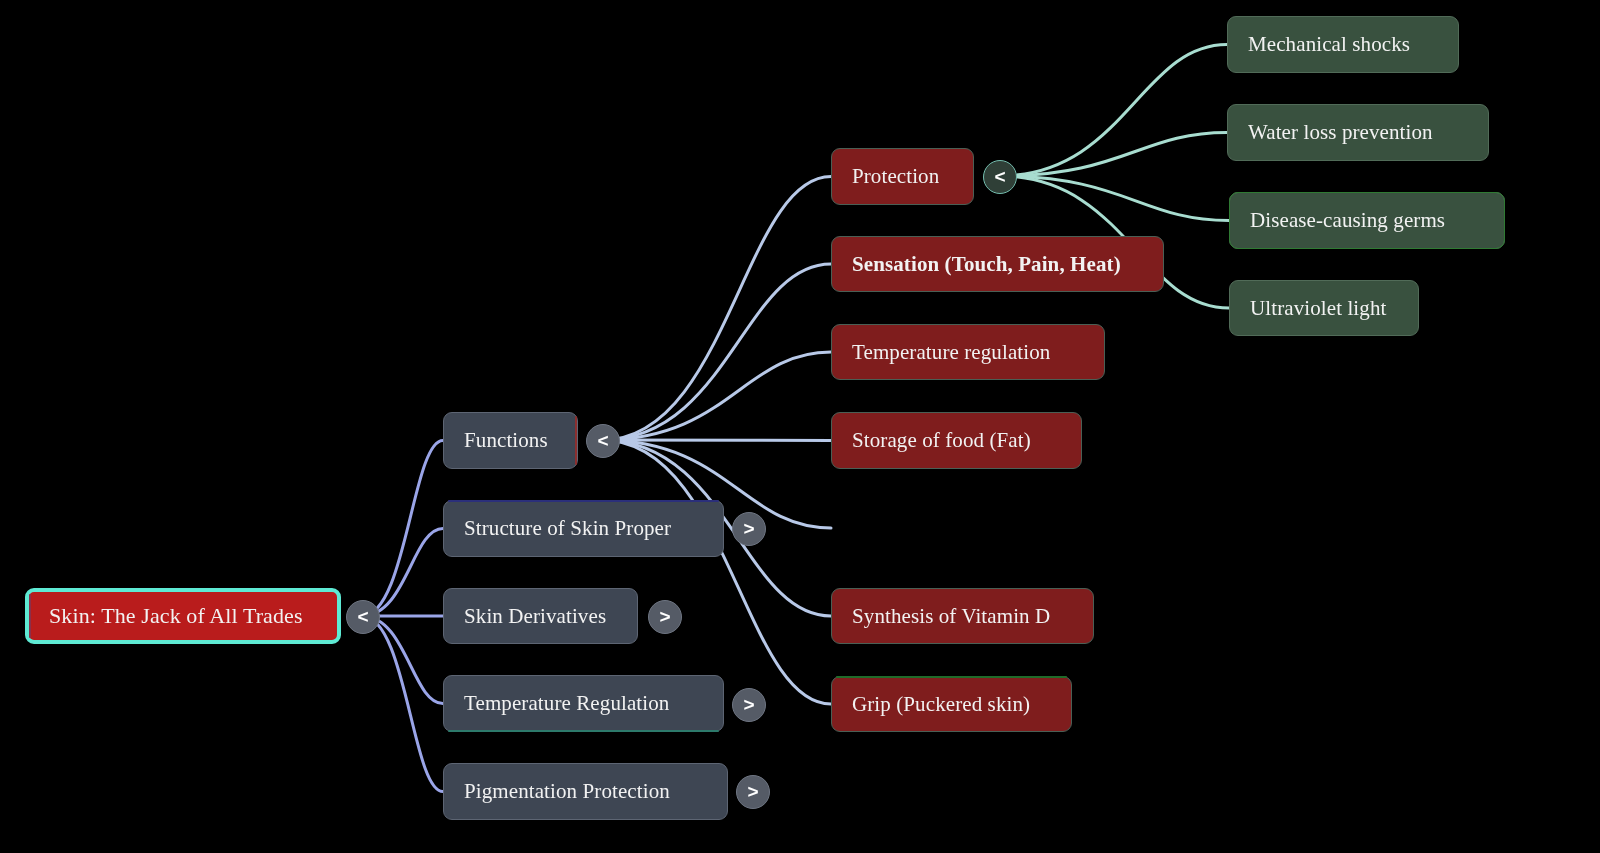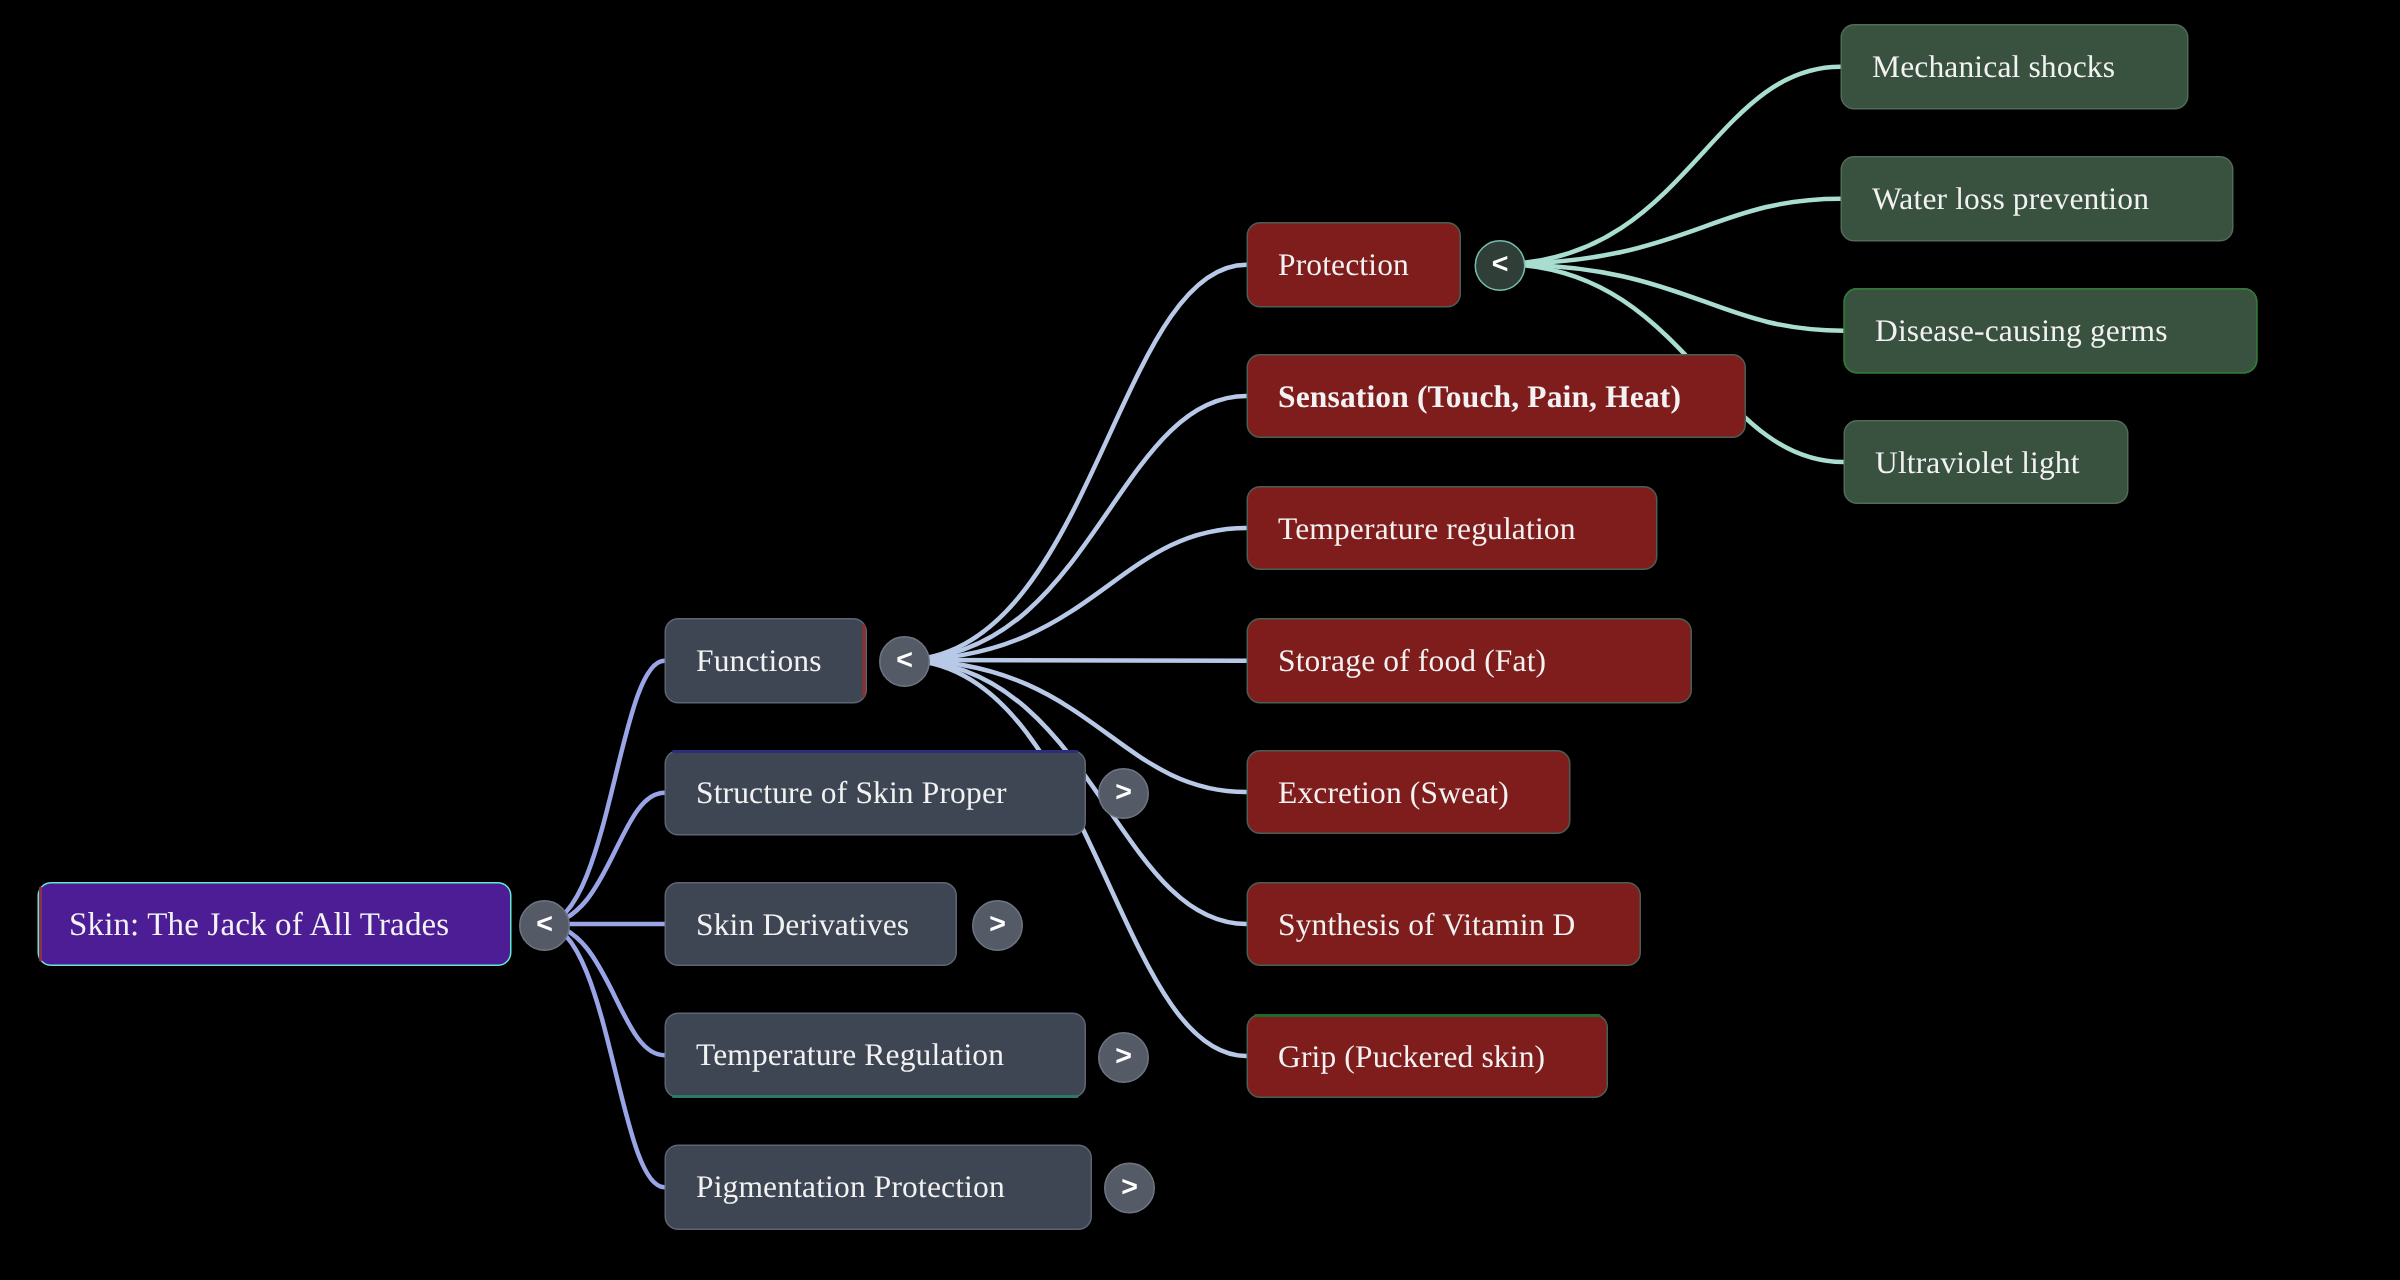--- a/index.html
+++ b/index.html
@@ -38,22 +38,22 @@
     color: #f2f2f2;
     font-size: 21px;
     line-height: 1;
     padding: 12px 20px;
     white-space: nowrap;
     z-index: 3;
     letter-spacing: 0.1px;
   }
 
   .node-root {
-    background: #4c1d95;
-    border: 1px solid #5eead4;
+    background: #b91c1c;
+    border: 4px solid #5eead4;
     font-size: 22px;
   }
   .node-root .accent-left {
     position: absolute;
     left: 0px;
     top: 2px;
     bottom: 2px;
     width: 2px;
     background: #8b2f4a;
     border-radius: 2px;
@@ -196,25 +196,22 @@
     <div class="node node-l3" style="left: 831px; top: 148px; width: 143px; height: 57px;">
       <span>Protection</span>
     </div>
     <div class="toggle toggle-green" style="left: 983px; top: 160px;">&lt;</div>
     <div class="node node-l3" style="left: 831px; top: 236px; width: 333px; height: 56px; font-weight: bold;">
       <span>Sensation (Touch, Pain, Heat)</span>
     </div>
     <div class="node node-l3" style="left: 831px; top: 324px; width: 274px; height: 56px;">
       <span>Temperature regulation</span>
     </div>
-    <div class="node node-l3" style="left: 831px; top: 412px; width: 297px; height: 57px;">
+    <div class="node node-l3" style="left: 831px; top: 412px; width: 251px; height: 57px;">
       <span>Storage of food (Fat)</span>
-    </div>
-    <div class="node node-l3" style="left: 831px; top: 500px; width: 216px; height: 56px;">
-      <span>Excretion (Sweat)</span>
     </div>
     <div class="node node-l3" style="left: 831px; top: 588px; width: 263px; height: 56px;">
       <span>Synthesis of Vitamin D</span>
     </div>
     <div class="node node-l3" style="left: 831px; top: 676px; width: 241px; height: 56px;">
       <span class="accent-top-green"></span>
       <span>Grip (Puckered skin)</span>
     </div>
     <div class="node node-l4" style="left: 1227px; top: 16px; width: 232px; height: 57px;">
       <span>Mechanical shocks</span>

